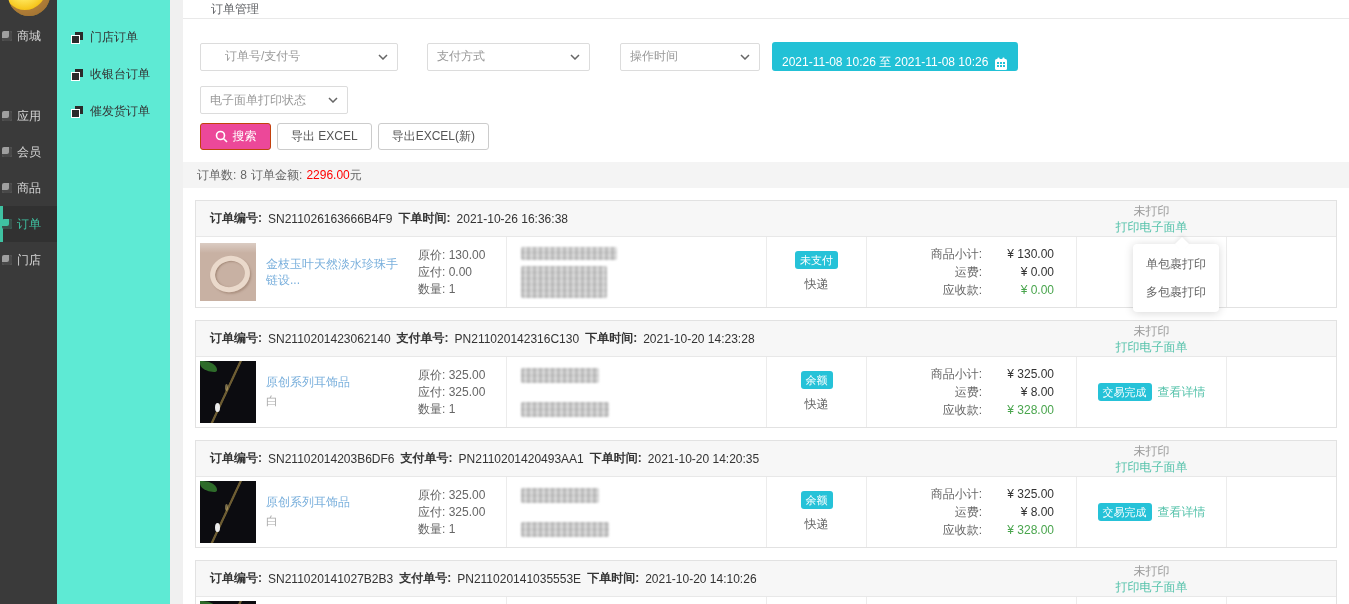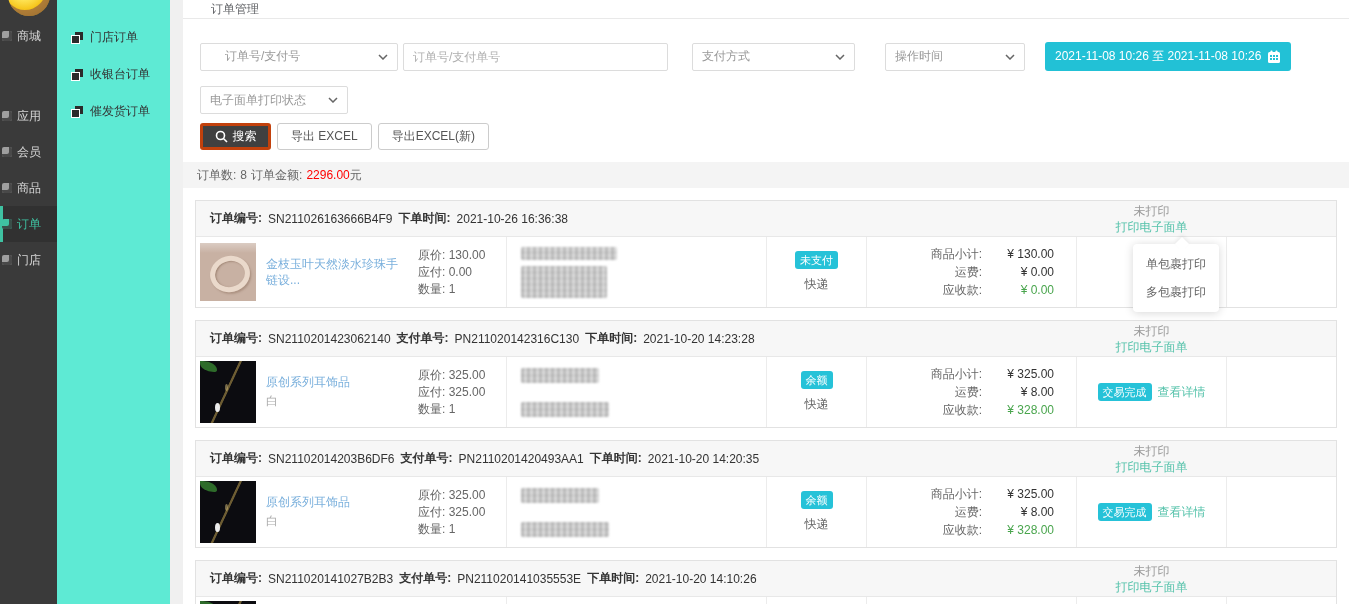--- a/index.html
+++ b/index.html
@@ -45,26 +45,26 @@
   .sel { height:28px; border:1px solid #dcdcdc; border-radius:2px; background:#fff;
     display:flex; align-items:center; justify-content:space-between;
     padding:0 9px; color:#999; cursor:pointer; }
   .sel-orderno { width:198px; margin-right:5px;padding-left:24px; }
   .sel-pay { width:163px; margin-left:24px; }
   .sel-time { width:140px; margin-left:30px; }
   .sel-print { width:148px; }
   .txt-input { width:265px; height:28px; border:1px solid #dcdcdc; border-radius:2px;
     padding:0 9px; font-size:12px; color:#333; outline:none; }
   .txt-input::placeholder { color:#b0b0b0; }
-  .date-btn { height:29px; margin-left:20px; background:#22c1d6; color:#fff; border:none;
-    border-radius:3px; padding:0 10px; font-size:12px; display:flex; align-items:center; gap:6px;
+  .date-btn { height:29px; margin-left:12px; background:#22c1d6; color:#fff; border:none;
+    border-radius:3px; padding:0 10px; font-size:12px; display:flex; align-items:flex-end; gap:6px;
     cursor:pointer; font-family:inherit; }
   .btn { height:27px; border-radius:3px; font-size:12px; cursor:pointer; font-family:inherit;
     display:inline-flex; align-items:center; justify-content:center; }
-  .btn-search { background:#404040; color:#fff; border:3px solid #c2410c; width:71px; gap:5px; }
+  .btn-search { background:#ec4899; color:#fff; border:1px solid #c2410c; width:71px; gap:5px; }
   .btn-plain { background:#fff; color:#555; border:1px solid #ccc; margin-left:6px; padding:0 13px; }
 
   .summary { margin-top:12px; height:26px; background:#f4f4f4; display:flex; align-items:center;
     padding-left:14px; color:#666; gap:4px; }
   .summary .red { color:#f00; }
 
   
   .orders { }
   .order-card { margin:12px 12px 5px; border:1px solid #e2e2e2; background:#fff; }
   .card-head { position:relative; height:36px; background:#f7f7f7; border-bottom:1px solid #e8e8e8;
@@ -196,21 +196,20 @@
       <div class="page-title">订单管理</div>
 
       <div class="filters">
         <div class="frow frow1">
           <div class="sel sel-orderno">
             <span>订单号/支付号</span>
             <svg class="chev" width="10" height="6">
                 <polyline points="1,1 5,5 9,1" fill="none" stroke="#666" stroke-width="1.5"></polyline>
               </svg>
           </div>
-          <input class="txt-input" type="text" placeholder="订单号/支付单号" style="">
           <div class="sel sel-pay">
             <span>支付方式</span>
             <svg class="chev" width="10" height="6">
                 <polyline points="1,1 5,5 9,1" fill="none" stroke="#666" stroke-width="1.5"></polyline>
               </svg>
           </div>
           <div class="sel sel-time">
             <span>操作时间</span>
             <svg class="chev" width="10" height="6">
                 <polyline points="1,1 5,5 9,1" fill="none" stroke="#666" stroke-width="1.5"></polyline>

